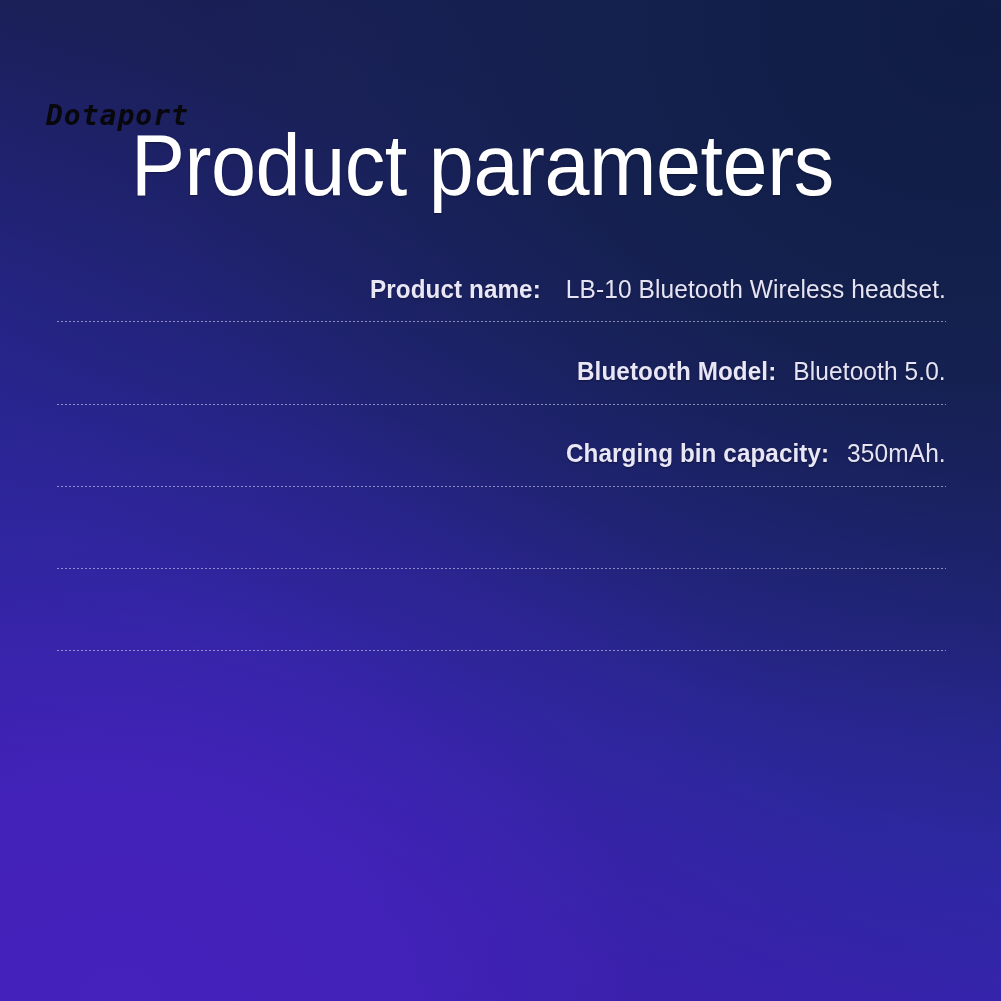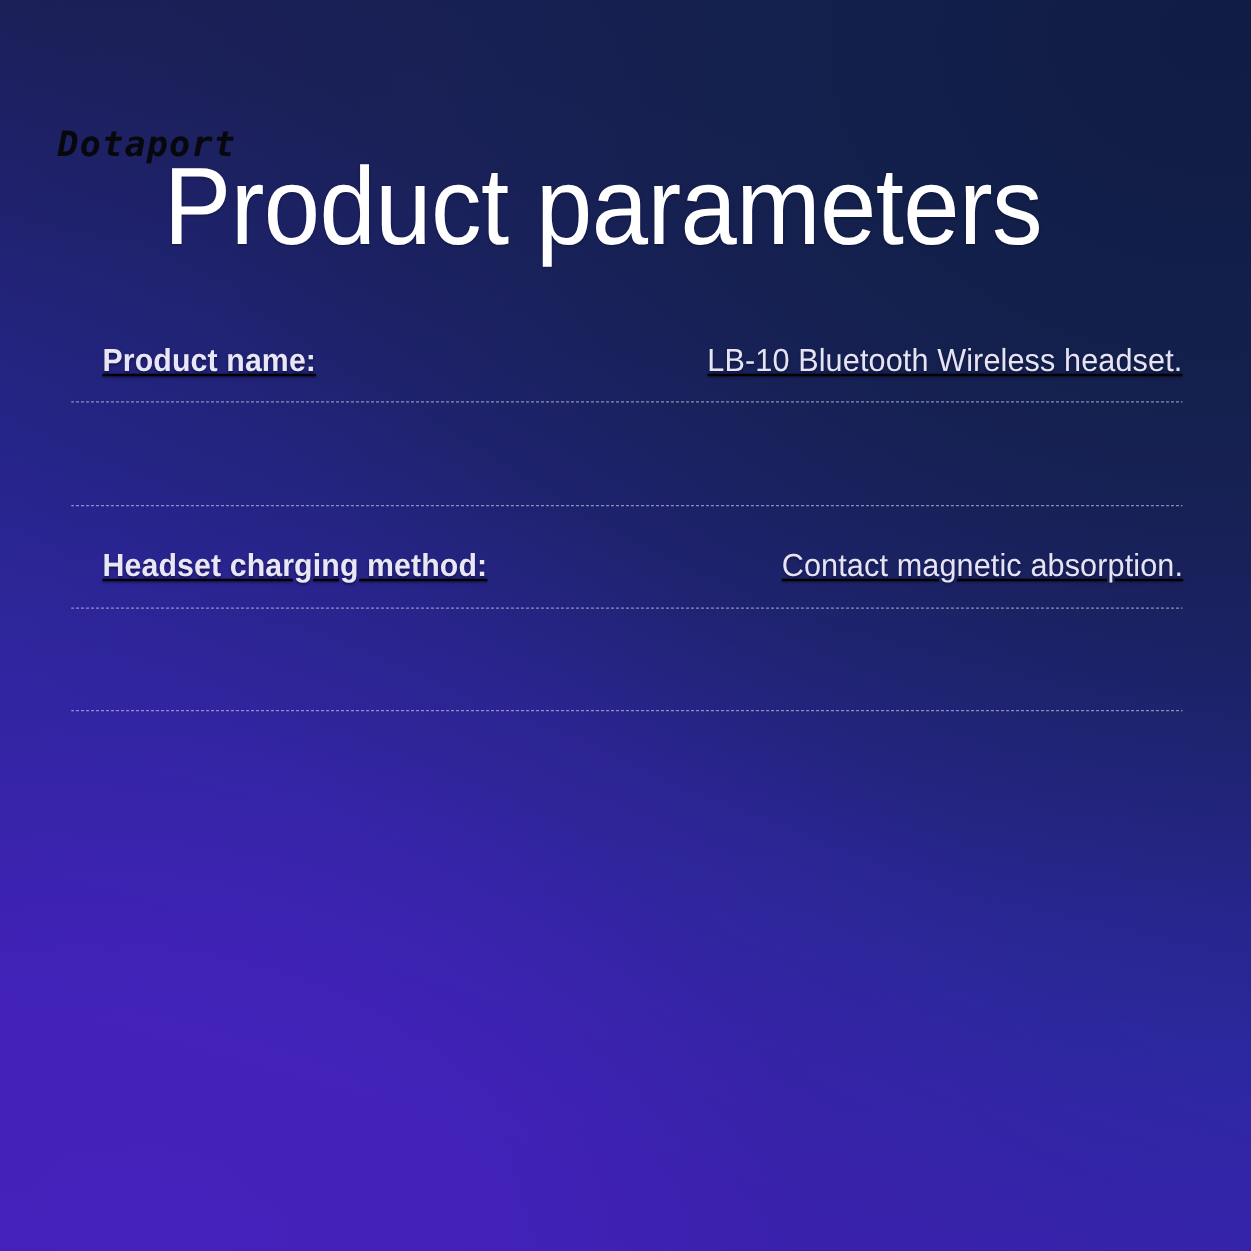--- a/index.html
+++ b/index.html
@@ -67,24 +67,23 @@
     box-sizing: border-box;
   }
   .spec-row .row-inner {
     position: absolute;
     left: 0;
     right: 0;
     top: 0;
     height: 66px;
     display: flex;
     align-items: center;
-    justify-content: space-between;
+    justify-content: flex-end;
     padding: 0 0 0 25px;
     box-sizing: border-box;
-    text-decoration: underline;
   }
   .spec-label {
     font-size: 25.5px;
     font-weight: 700;
     color: #e9e7f6;
     white-space: nowrap;
     letter-spacing: 0.1px;
     text-shadow: 0 1px 2px rgba(10,10,35,0.55);
     transform: scaleX(0.95);
     transform-origin: left center;
@@ -128,32 +127,39 @@
 
     <div class="spec-row">
       <div class="row-inner">
         <span class="spec-label">Product name:</span>
         <span class="spec-value">LB-10 Bluetooth Wireless headset.</span>
       </div>
       <div class="spec-divider"></div>
     </div>
 
 
+    <div class="spec-row">
+      <div class="row-inner">
+        <span class="spec-label">Bluetooth Model:</span>
+        <span class="spec-value">Bluetooth 5.0.</span>
+      </div>
+      <div class="spec-divider"></div>
+    </div>
 
     <div class="spec-row">
+      <div class="row-inner">
+        <span class="spec-label">Charging bin capacity:</span>
+        <span class="spec-value">350mAh.</span>
+      </div>
       <div class="spec-divider"></div>
     </div>
 
 
 
     <div class="spec-row">
-      <div class="row-inner">
-        <span class="spec-label">Headset charging method:</span>
-        <span class="spec-value">Contact magnetic absorption.</span>
-      </div>
       <div class="spec-divider"></div>
     </div>
 
     <div class="spec-row">
       <div class="spec-divider"></div>
     </div>
 
   </div>
 </div>
 

